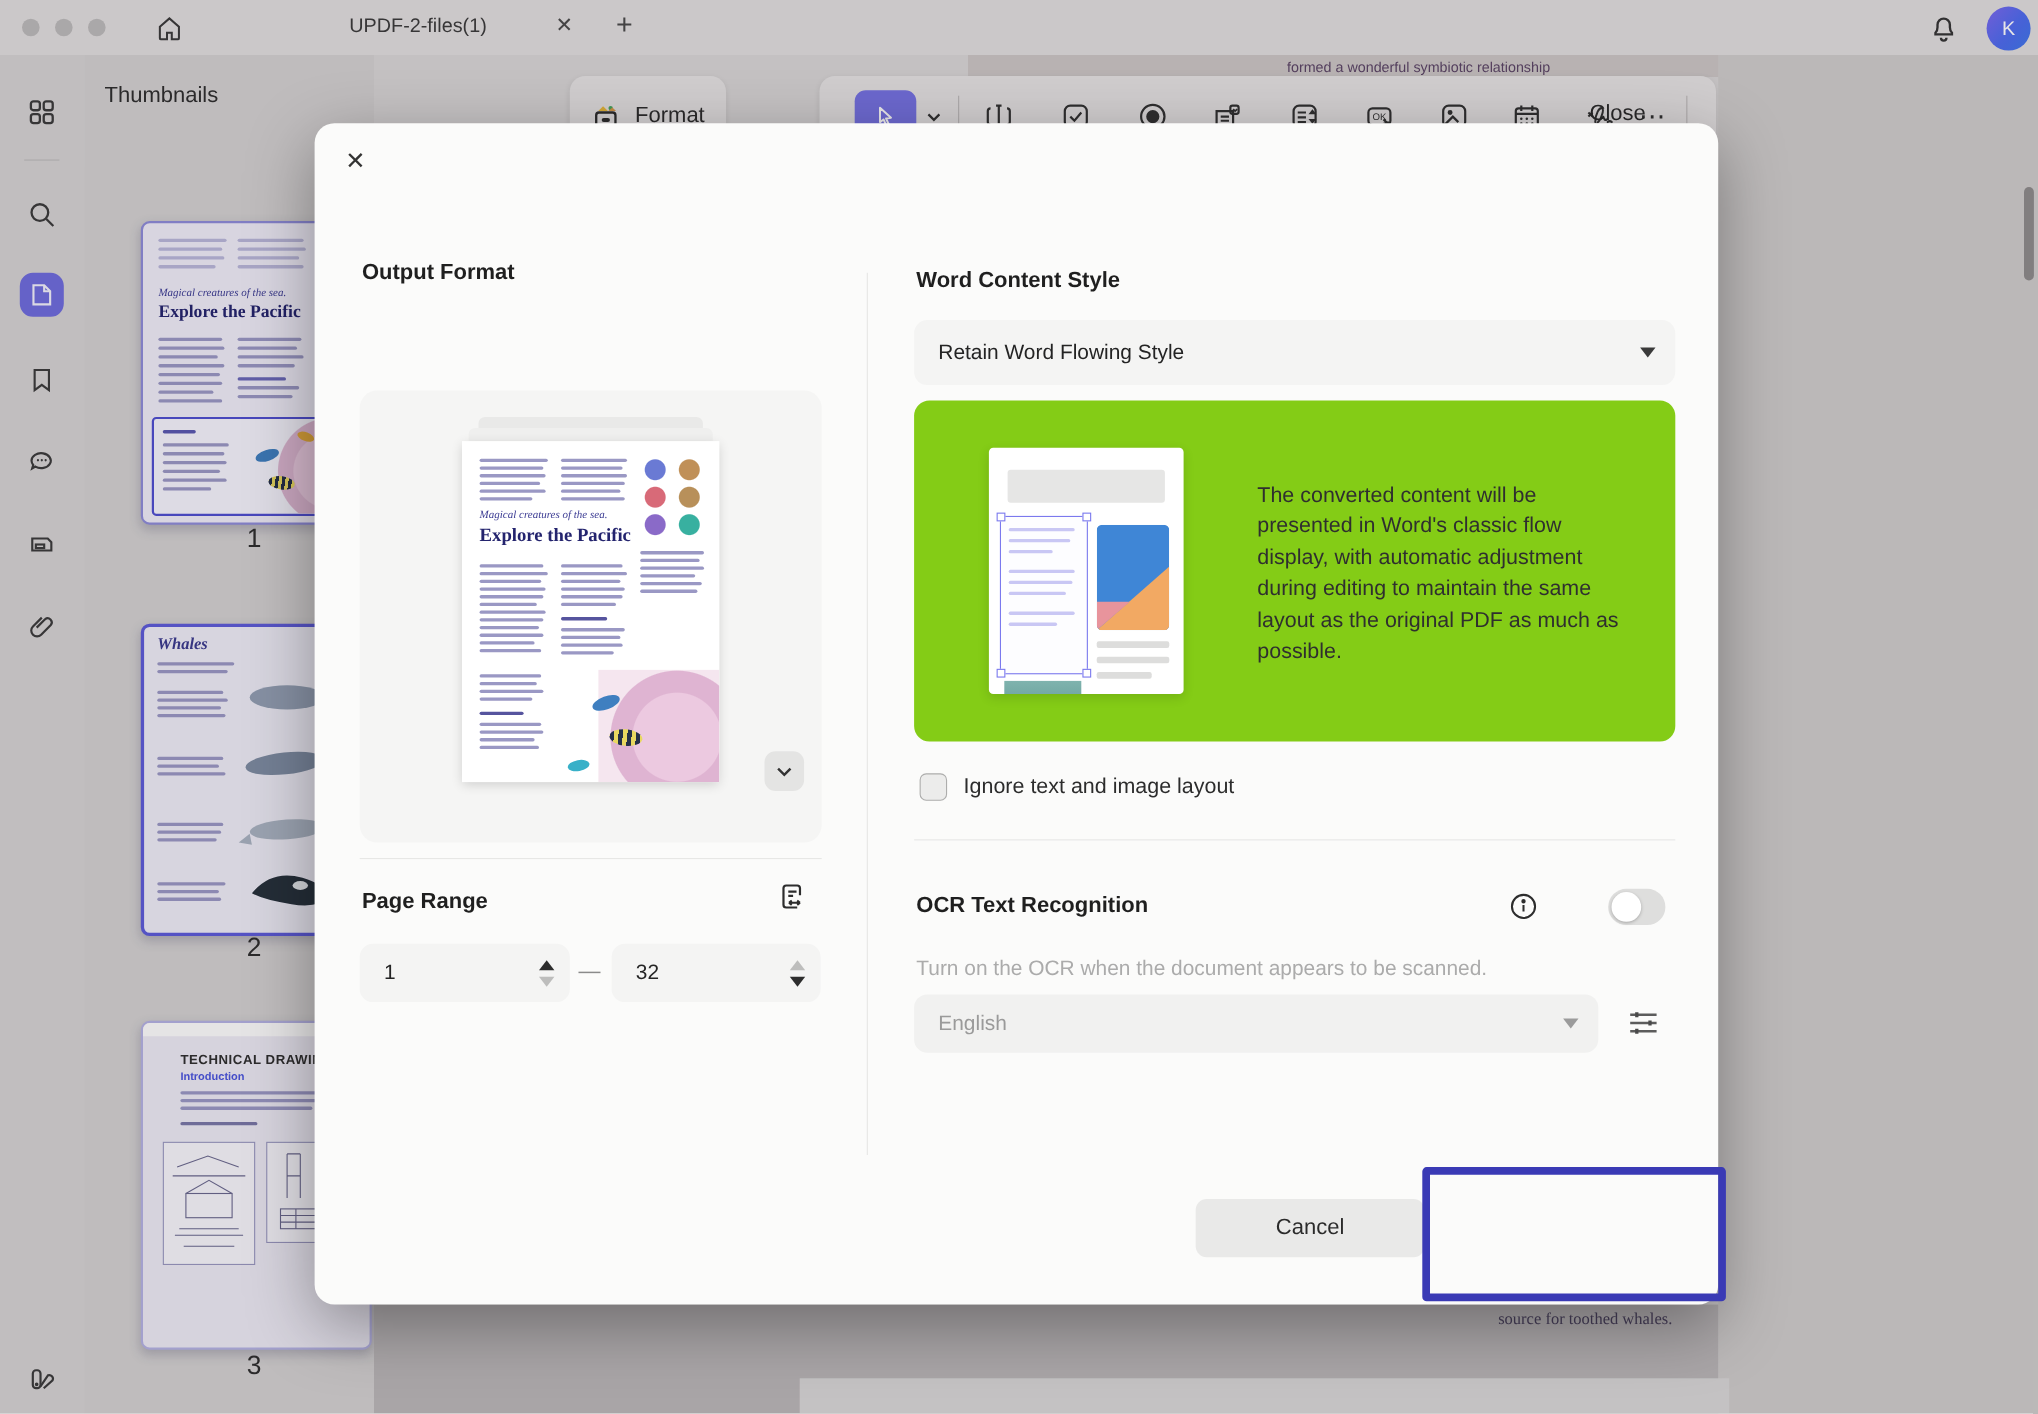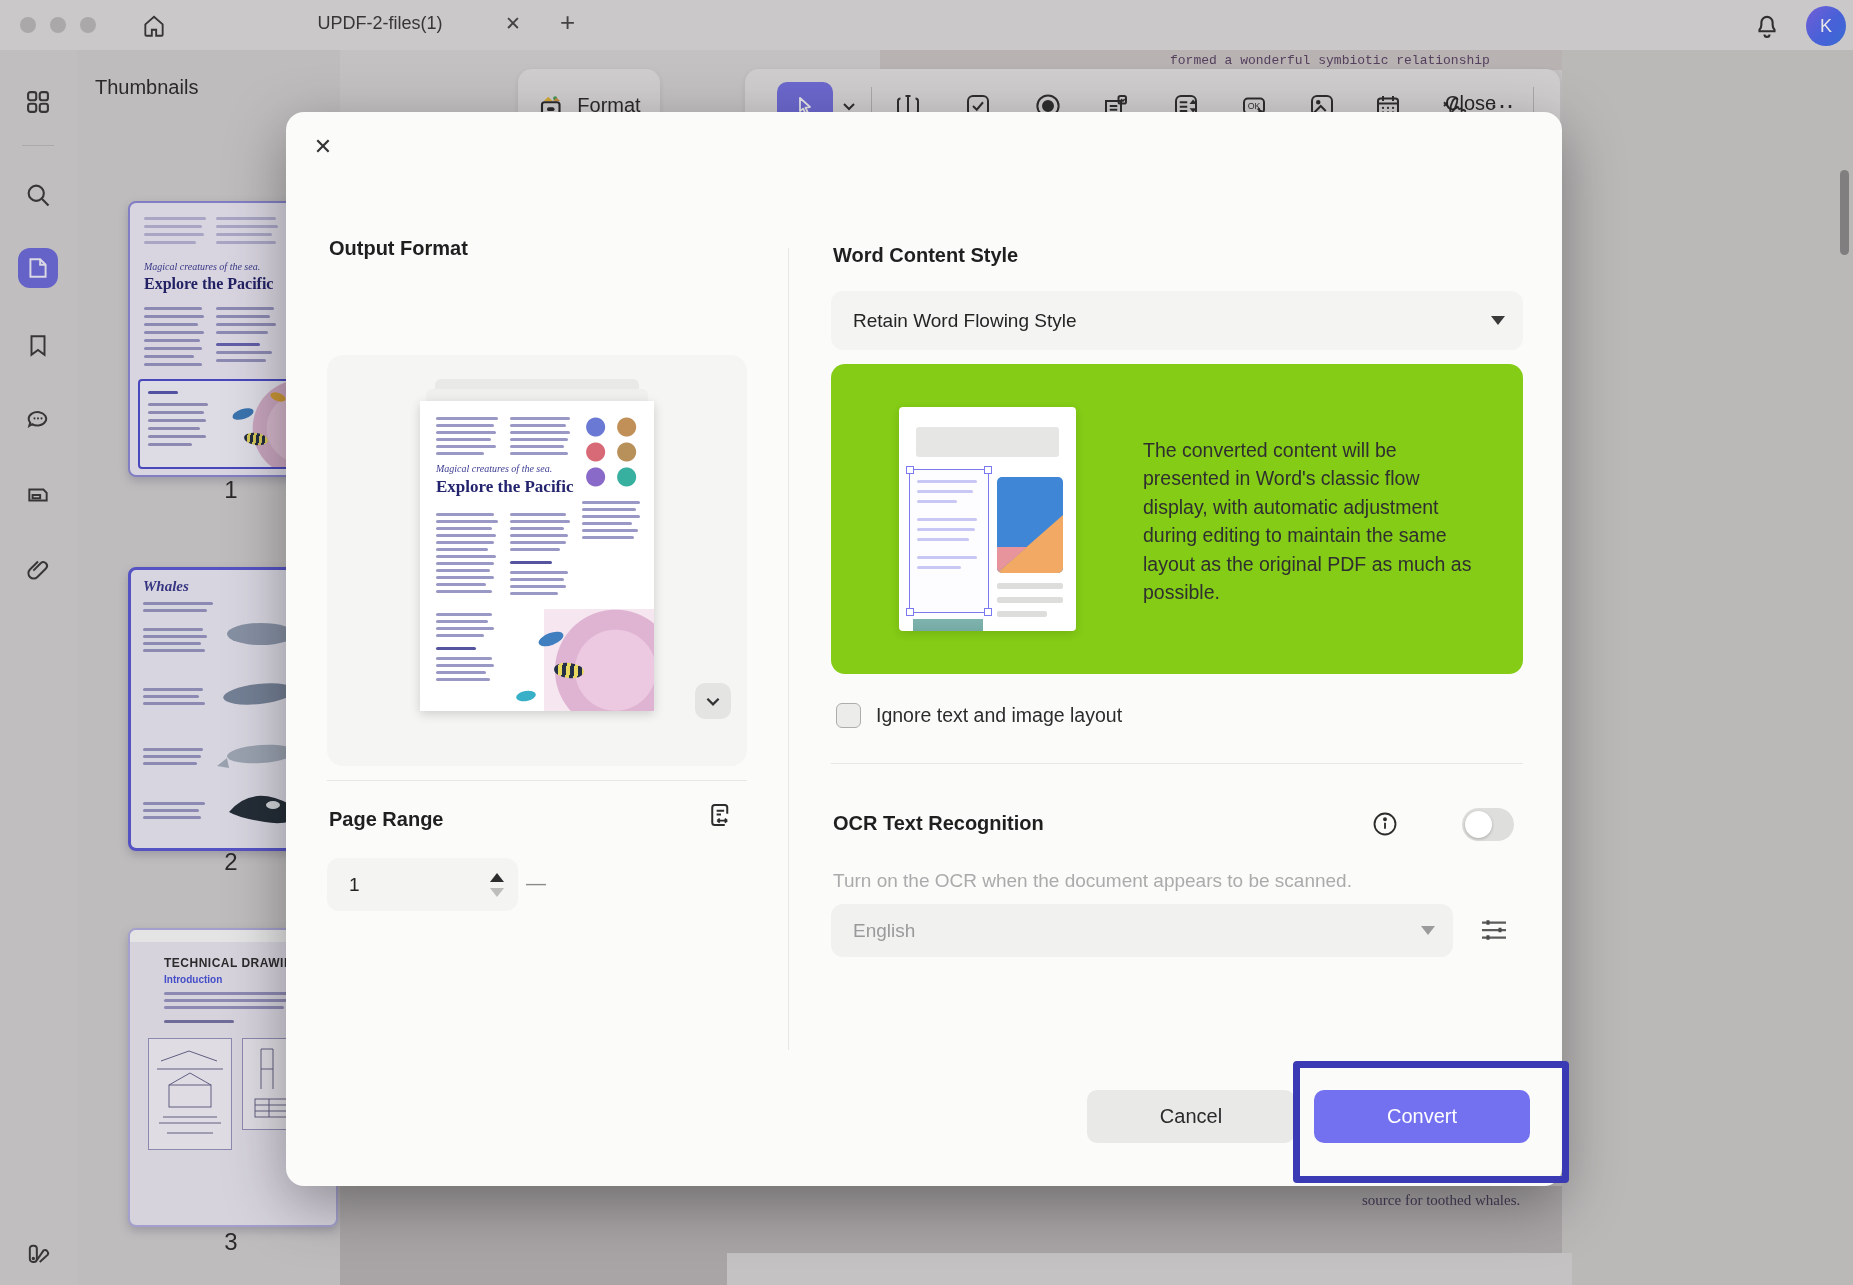--- a/index.html
+++ b/index.html
@@ -13,21 +13,21 @@
   .homebtn{left:132px;top:8px;width:44px;height:36px;border-radius:10px;display:flex;align-items:center;justify-content:center;color:#3a3a3a;}
   .tabtitle{left:250px;top:13px;width:260px;text-align:center;font-size:18px;color:#3c3c3c;}
   .tabicon{top:12px;font-size:19px;color:#4a4a4a;}
   .bell{left:1752px;top:10px;color:#353535;}
   .avatar{left:1806px;top:6px;width:40px;height:40px;border-radius:50%;
      background:linear-gradient(130deg,#7d68ee 0%,#4e6bee 55%,#3e77e8 100%);
      color:#fff;display:flex;align-items:center;justify-content:center;font-size:18px;}
 
   .toolrow{left:0;top:50px;width:1853px;height:102px;background:#d8d6d6;}
   .docpeek{left:880px;top:50px;width:973px;height:20px;background:#cbc6c5;overflow:hidden;}
-  .docpeek-text{left:290px;top:3px;font-family:Liberation Mono, monospace;font-size:13px;color:#5c4666;}
+  .docpeek-text{left:290px;top:3px;font-family:Liberation Sans, sans-serif;font-size:13px;color:#5c4666;}
 
   .toolcard{background:#e6e4e4;border-radius:14px;box-shadow:0 2px 6px rgba(0,0,0,0.08);}
   .tools-card{left:518px;top:69px;width:142px;height:73px;display:flex;align-items:center;justify-content:center;gap:10px;}
   .tools-label{font-size:20px;color:#2d2d2d;}
   .main-toolcard{left:745px;top:69px;width:815px;height:73px;}
   .right-toolcard{left:1574px;top:69px;width:254px;height:73px;display:flex;align-items:center;justify-content:space-evenly;color:#4a4a4a;}
 
   .pointer-tool{left:32px;top:13px;width:56px;height:47px;border-radius:10px;background:#7673e4;display:flex;align-items:center;justify-content:center;}
   .tb-icon{top:22px;width:30px;height:30px;color:#333;display:flex;align-items:center;justify-content:center;}
   .tb-sep{top:18px;width:1px;height:38px;background:#bcbaba;}
@@ -537,20 +537,27 @@
     </div>
 
     <div class="abs field" style="left:41px;top:746px;width:191px;height:53px;">
       <span class="val">1</span>
       <span class="stepper">
           <span class="tri-up"></span>
           <span class="tri-dn tri-dim"></span>
         </span>
     </div>
     <div class="abs" style="left:240px;top:760px;color:#8a8a8a;font-size:20px;">—</div>
+    <div class="abs field" style="left:270px;top:746px;width:190px;height:53px;">
+      <span class="val">32</span>
+      <span class="stepper">
+          <span class="tri-up tri-dim"></span>
+          <span class="tri-dn"></span>
+        </span>
+    </div>
 
 
     <div class="abs h-section" style="left:547px;top:132px;">Word Content Style</div>
 
     <div class="abs field" style="left:545px;top:179px;width:692px;height:59px;">
       <span class="val">Retain Word Flowing Style</span>
       <span class="dd-arrow"></span>
     </div>
 
     <div class="abs info-panel">
@@ -614,17 +621,16 @@
       <span class="dd-arrow gray"></span>
     </div>
     <div class="abs" style="left:1190px;top:800px;color:#4a4a4a;">
       <svg width="36" height="36" viewBox="0 0 24 24" fill="none" stroke="currentColor" stroke-width="1.5">
           <path d="M4 7 h16 M4 12 h16 M4 17 h16" opacity="0.9"></path>
           <path d="M8 5.5 v3 M16 10.5 v3 M8 15.5 v3" stroke-width="2"></path>
         </svg>
     </div>
 
     <div class="abs btn btn-cancel">Cancel</div>
-    <div class="abs btn btn-convert">Convert</div>
     <div class="abs annot-box"></div>
   </div>
 
 </div>
 
 </body></html>

